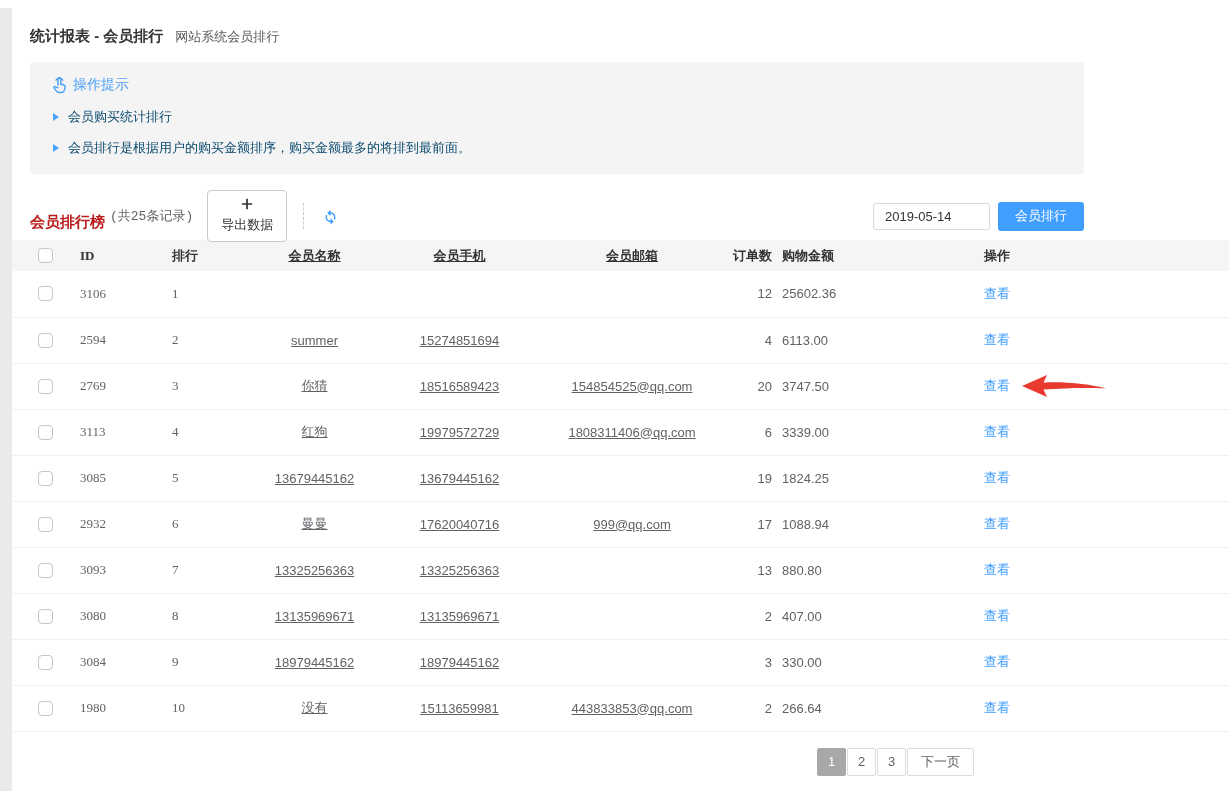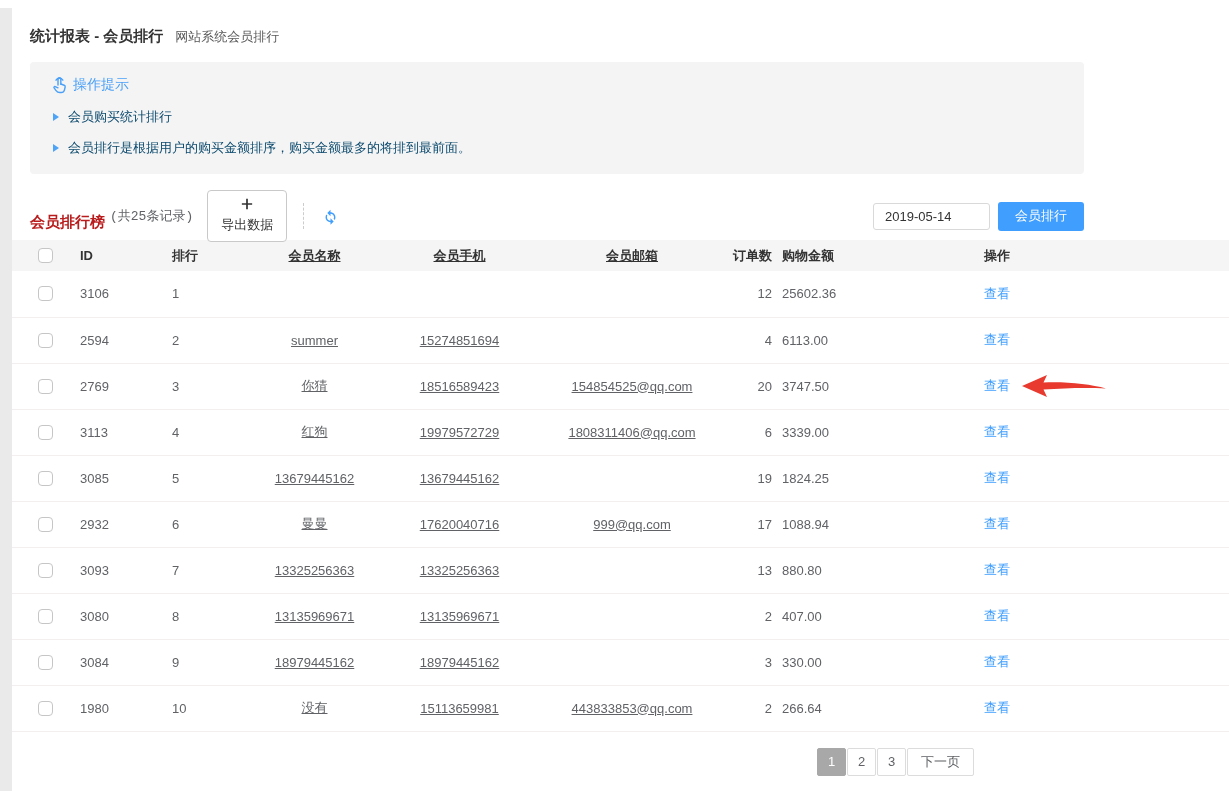--- a/index.html
+++ b/index.html
@@ -41,21 +41,21 @@
   .start-btn { margin-left:8px; height:29px; width:86px; background:#409eff; color:#fff; border:none;
     border-radius:3px; font-size:13px; font-family:inherit; cursor:pointer; flex:none; }
 
   
   table { width:1217px; border-collapse:collapse; table-layout:fixed; margin-top:8px; font-size:13px; }
   thead th { background:#f5f5f5; height:31px; font-weight:bold; color:#333; text-align:left; }
   tbody td { height:46px; border-bottom:1px solid #f3efef; color:#606266; background:#fff; }
   .col-check { width:48px; } .col-id { width:92px; } .col-rank { width:90px; }
   .col-name { width:145px; } .col-phone { width:145px; } .col-email { width:200px; }
   .col-orders { width:50px; } .col-amount { width:190px; } .col-action { width:257px; }
-  .a-left20 { padding-left:20px; text-align:left; }
+  .a-left20 { padding-left:20px; text-align:left;font-family:Liberation Serif, serif; }
   .a-center { text-align:center;text-decoration:underline; }
   .a-right10 { text-align:right; padding-right:10px; }
   .a-right86 { text-align:left; padding-right:86px; }
   .a-action { padding-left:12px; text-align:left; position:relative; }
   .checkbox { width:15px; height:15px; border:1px solid #c6c6c6; border-radius:4px; background:#fff; margin-left:26px; cursor:pointer; }
   .view-link { color:#409eff; cursor:pointer; text-decoration:none; }
   .arrow-svg { position:absolute; left:48px; top:50%; transform:translateY(-50%); pointer-events:none; }
 
   
   .pagination { margin-top:16px; margin-left:805px; display:flex; }

